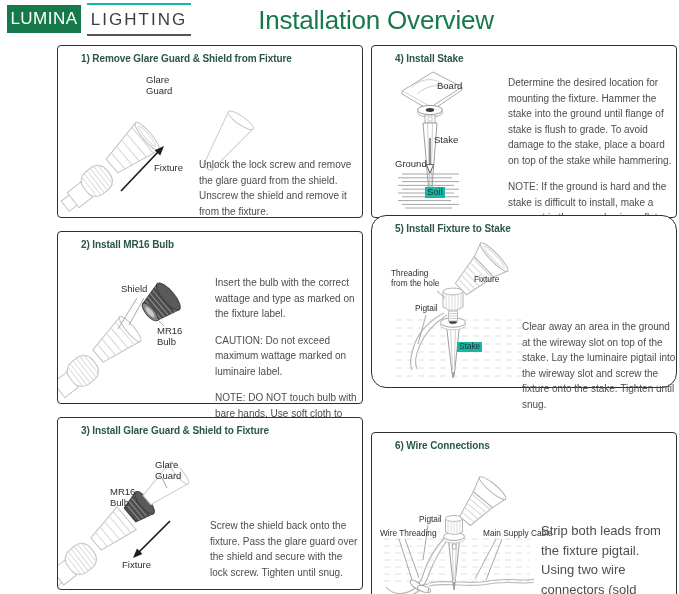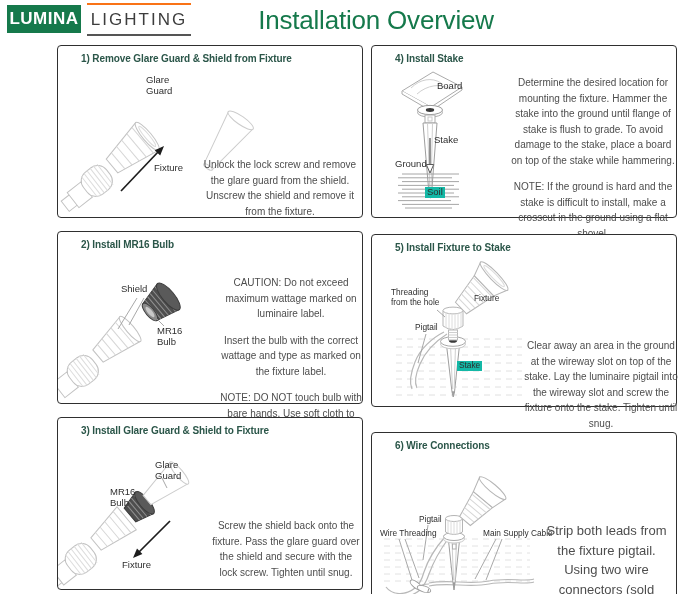--- a/index.html
+++ b/index.html
@@ -5,50 +5,50 @@
   * { margin:0; padding:0; box-sizing:border-box; }
   html,body { background:#ffffff; }
   .page {
     position:relative; width:679px; height:594px; background:#ffffff; overflow:hidden;
     font-family:"Liberation Sans","DejaVu Sans",sans-serif;
   }
   
   .logo-box {
     position:absolute; left:7px; top:5px; width:74px; height:28px;
     background:#15794b; color:#ffffff; display:flex; align-items:center; justify-content:center;
-    font-weight:bold; font-size:17px; letter-spacing:0.5px;
+    font-weight:normal; font-size:17px; letter-spacing:0.5px;
   }
   .logo-lighting {
     position:absolute; left:87px; top:3px; width:104px; height:33px;
-    border-top:2px solid #f97316; border-bottom:2px solid #555555;
+    border-top:2px solid #14b8a6; border-bottom:2px solid #555555;
     display:flex; align-items:center; justify-content:center;
     color:#3d3d3d; font-size:17px; letter-spacing:2px; font-weight:400;
   }
   .page-title {
     position:absolute; left:228px; top:4px; width:296px; height:32px;
     display:flex; align-items:center; justify-content:center;
     color:#15794b; font-size:26px; font-weight:normal; letter-spacing:-0.2px;
   }
   
   .panel {
     position:absolute; width:306px; height:173px; background:#fff;
     border:1px solid #2f2f2f; border-radius:4px;
   }
   .p1 { left:57px;  top:45px;  }
   .p4 { left:371px; top:45px;  }
   .p2 { left:57px;  top:231px; }
-  .p5 { left:371px; top:234px; }
+  .p5 { left:371px; top:215px;border-radius:15px; }
   .p3 { left:57px;  top:417px; }
   .p6 { left:371px; top:432px; }
   .panel-title {
     position:absolute; left:11px; top:7px; width:292px;
     font-size:10px; font-weight:bold; color:#2b5649; letter-spacing:-0.1px;margin-left:12px;
   }
   .body-text { position:absolute; font-size:10px; line-height:1.55; color:#4d4d4d; }
-  .body-text p { margin-bottom:11px;text-align:center; }
+  .body-text p { margin-bottom:11px; }
   .body-text p:last-child { margin-bottom:0; }
   .bt1 { left:141px; top:111px; width:162px; }
   .bt2 { left:157px; top:43px;  width:152px; }
   .bt3 { left:152px; top:100px; width:152px; }
   .bt4 { left:136px; top:29px;  width:170px; }
   .bt5 { left:150px; top:103px; width:158px; }
   .bt6 { left:169px; top:88px;  width:131px; font-size:13px; line-height:1.5; }
   .ill { position:absolute; left:0; top:0; width:306px; height:173px; }
   .ill-label {
     position:absolute; font-size:9.5px; line-height:1.15; color:#2e2e2e; white-space:pre-line;
@@ -151,22 +151,22 @@
         <ellipse cx="24" cy="0" rx="6" ry="17" fill="#5a5a5a" stroke="#3c3c3c"></ellipse>
         <ellipse cx="0" cy="0" rx="4.2" ry="11" fill="#8a8a8a" stroke="#3c3c3c"></ellipse>
         <ellipse cx="0" cy="0" rx="2.2" ry="6.5" fill="#c9c9c9"></ellipse>
       </g>
       <line x1="106" y1="94" x2="99" y2="87" stroke="#9e9e9e" stroke-width="0.9"></line>
     </svg>
     <span class="ill-label" style="left:63px;top:52px">Shield</span>
     <span class="ill-label" style="left:99px;top:94px">MR16
 Bulb</span>
     <div class="body-text bt2">
+      <p>Insert the bulb with the correct wattage and type as marked on the fixture label.</p>
       <p>CAUTION: Do not exceed maximum wattage marked on luminaire label.</p>
-      <p>Insert the bulb with the correct wattage and type as marked on the fixture label.</p>
       <p>NOTE: DO NOT touch bulb with bare hands. Use soft cloth to handle bulb.</p>
     </div>
   </div>
 
   <div class="panel p3">
     <div class="panel-title">3) Install Glare Guard &amp; Shield to Fixture</div>
     <svg class="ill" viewBox="0 0 306 173">
       <g stroke="#c2c2c2" fill="#ffffff" stroke-width="1">
         <g transform="translate(24,140) rotate(-38)">
           <rect x="-40" y="-6" width="11" height="13"></rect>

